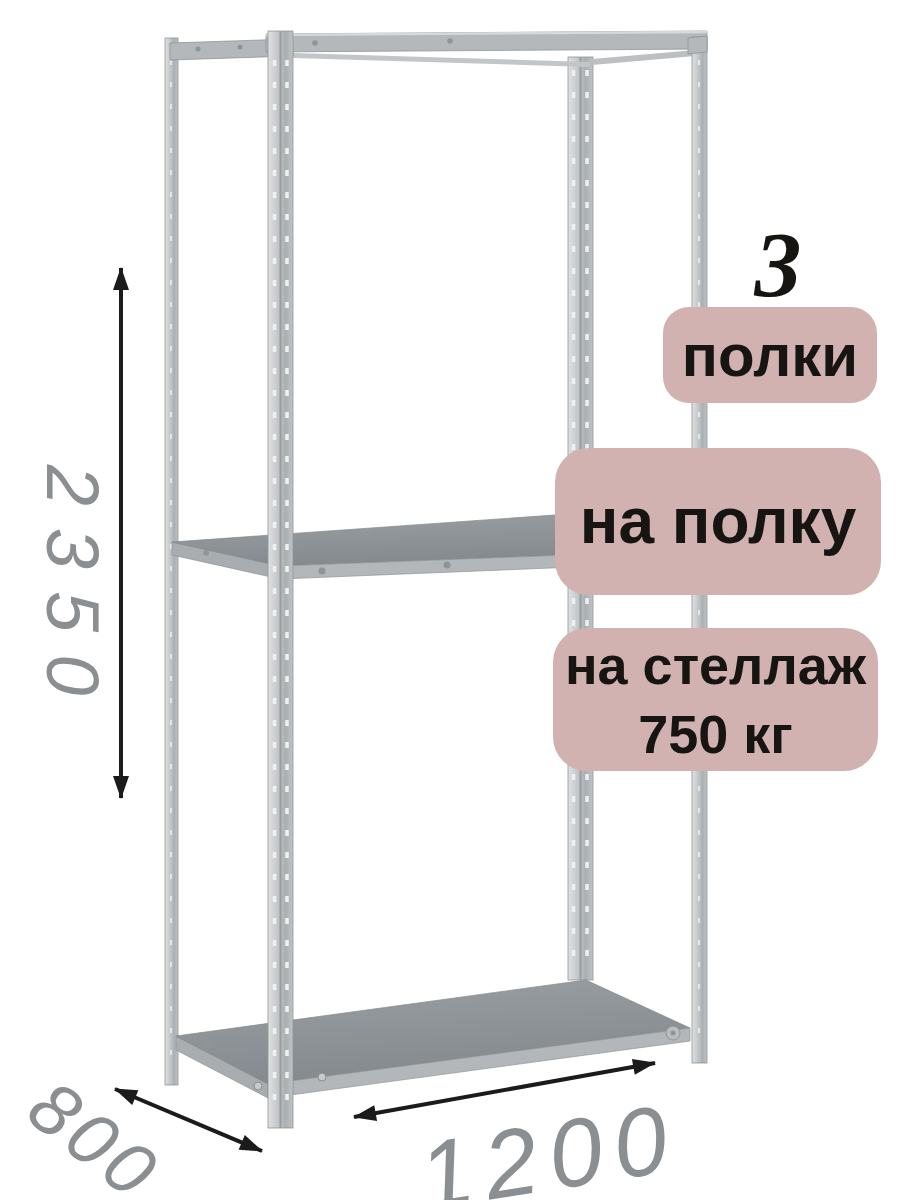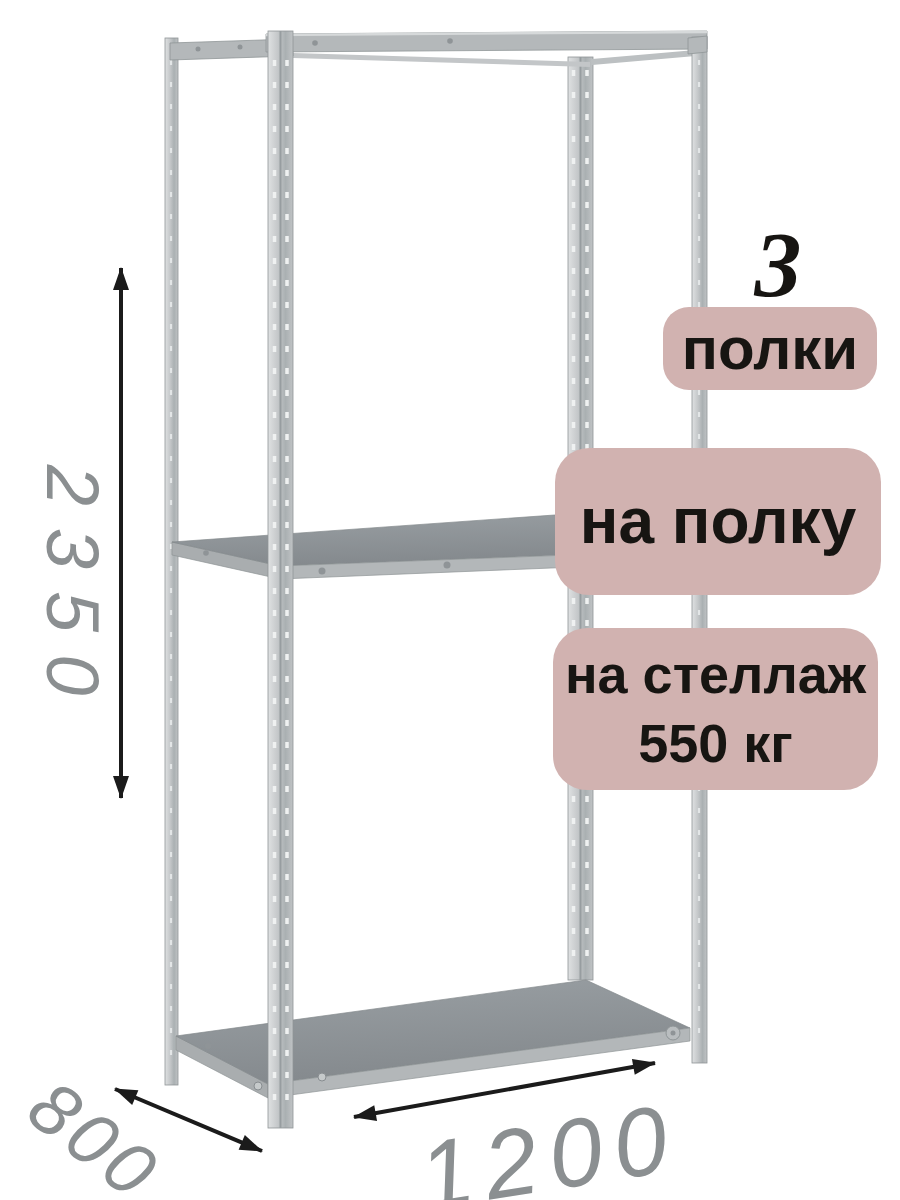--- a/index.html
+++ b/index.html
@@ -44,23 +44,23 @@
     position:absolute;background:var(--badge-bg,#d1b2b0);color:var(--badge-text,#171512);
     display:flex;flex-direction:column;align-items:center;justify-content:center;
     text-align:center;font-weight:700;
   }
   #count-value{
     position:absolute;left:733px;top:208px;width:90px;height:112px;
     display:flex;align-items:center;justify-content:center;
     font-family:"Liberation Serif",serif;font-style:italic;font-weight:700;
     font-size:94px;color:var(--badge-text,#171512);
   }
-  #count-badge{left:663px;top:307px;width:214px;height:83px;border-radius:26px;font-size:60px;}
+  #count-badge{left:663px;top:307px;width:214px;height:96px;border-radius:26px;font-size:60px;}
   #shelf-load-badge{left:555px;top:448px;width:326px;height:147px;border-radius:34px;font-size:64px;line-height:1.27;}
-  #rack-load-badge{left:553px;top:628px;width:325px;height:162px;border-radius:34px;font-size:54px;line-height:1.27;}
+  #rack-load-badge{left:553px;top:628px;width:325px;height:143px;border-radius:34px;font-size:54px;line-height:1.27;}
 </style>
 </head>
 <body>
 
 <div id="canvas">
 
   <svg id="rack-svg" width="900" height="1200" viewBox="0 0 900 1200">
     <defs>
       <linearGradient id="postGrad" x1="0" y1="0" x2="1" y2="0">
         <stop offset="0" stop-color="#dfe1e2"></stop>
@@ -152,16 +152,16 @@
   <div class="badge" id="count-badge">
     <span>полки</span>
   </div>
 
   <div class="badge" id="shelf-load-badge">
     <span>на полку</span>
   </div>
 
   <div class="badge" id="rack-load-badge">
     <span>на стеллаж</span>
-    <span>550 кг</span>
+    <span>750 кг</span>
   </div>
 
 </div>
 
 </body></html>

